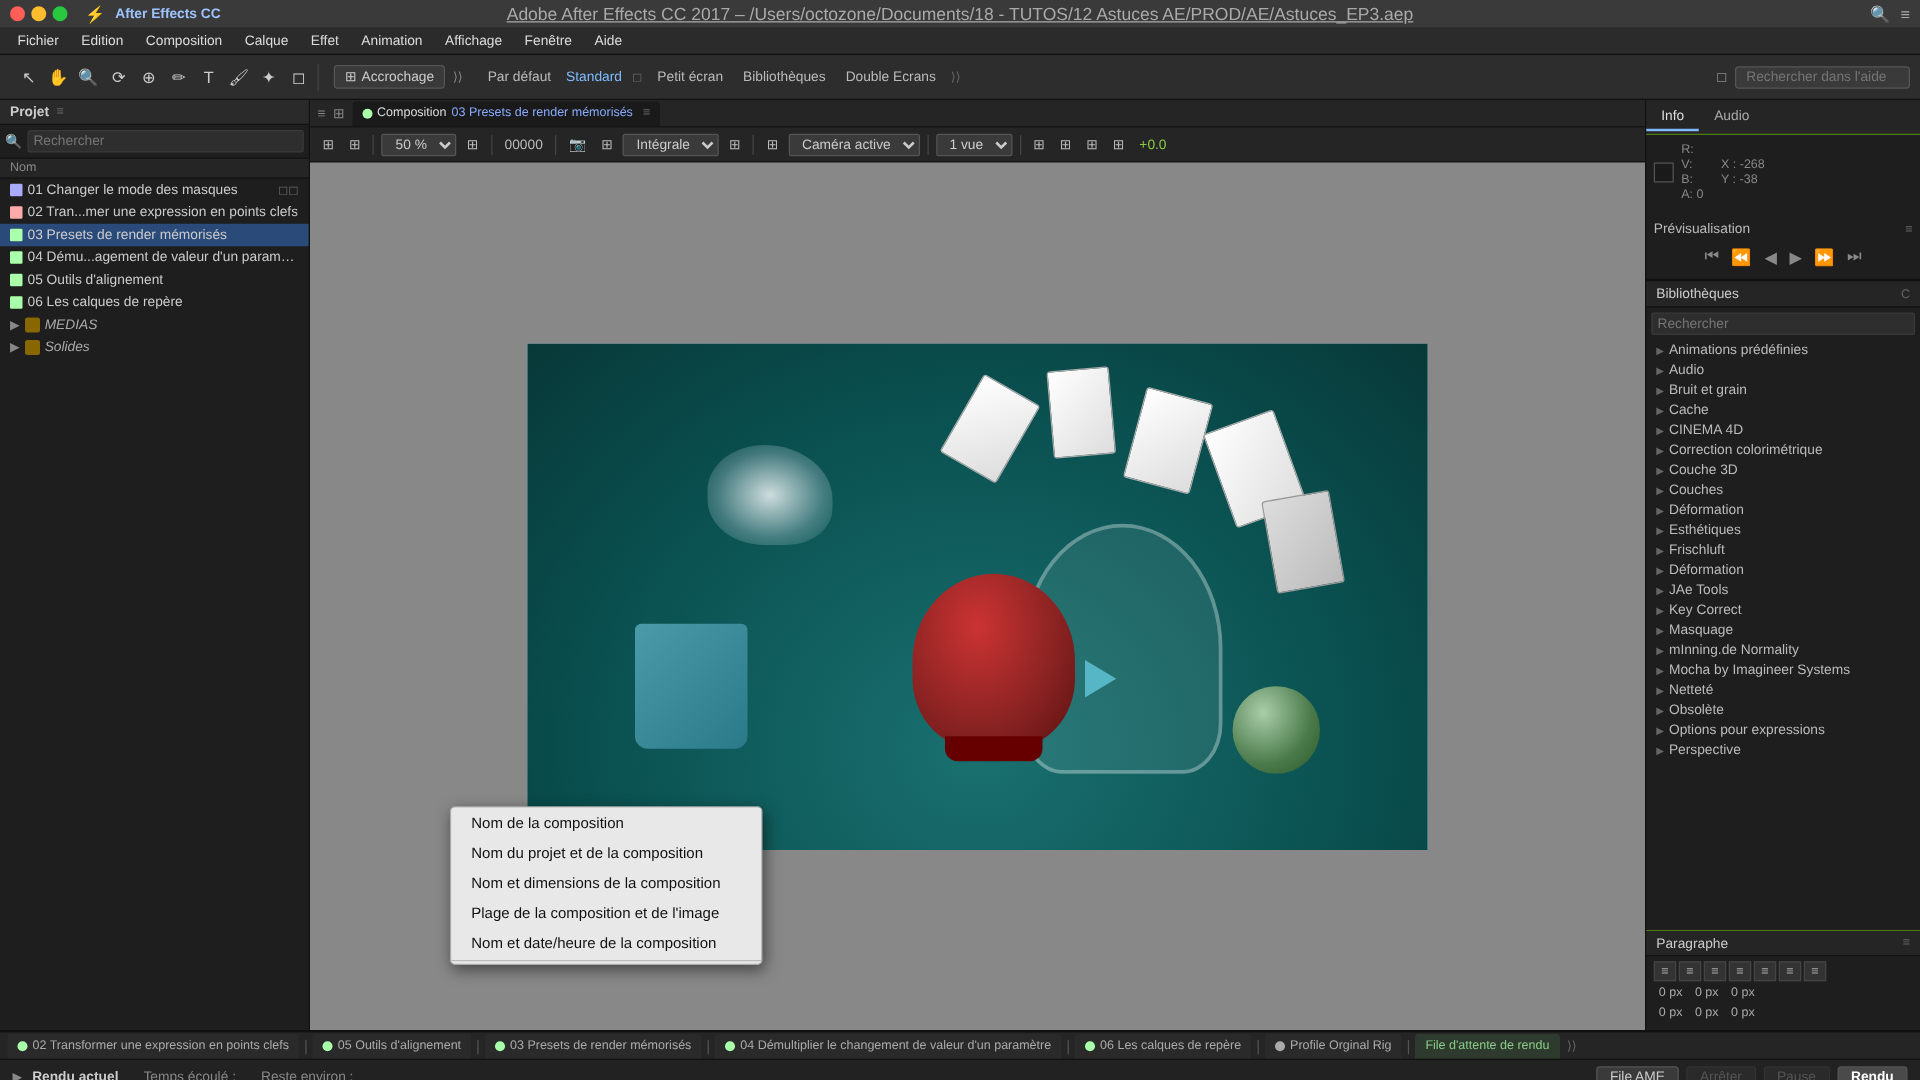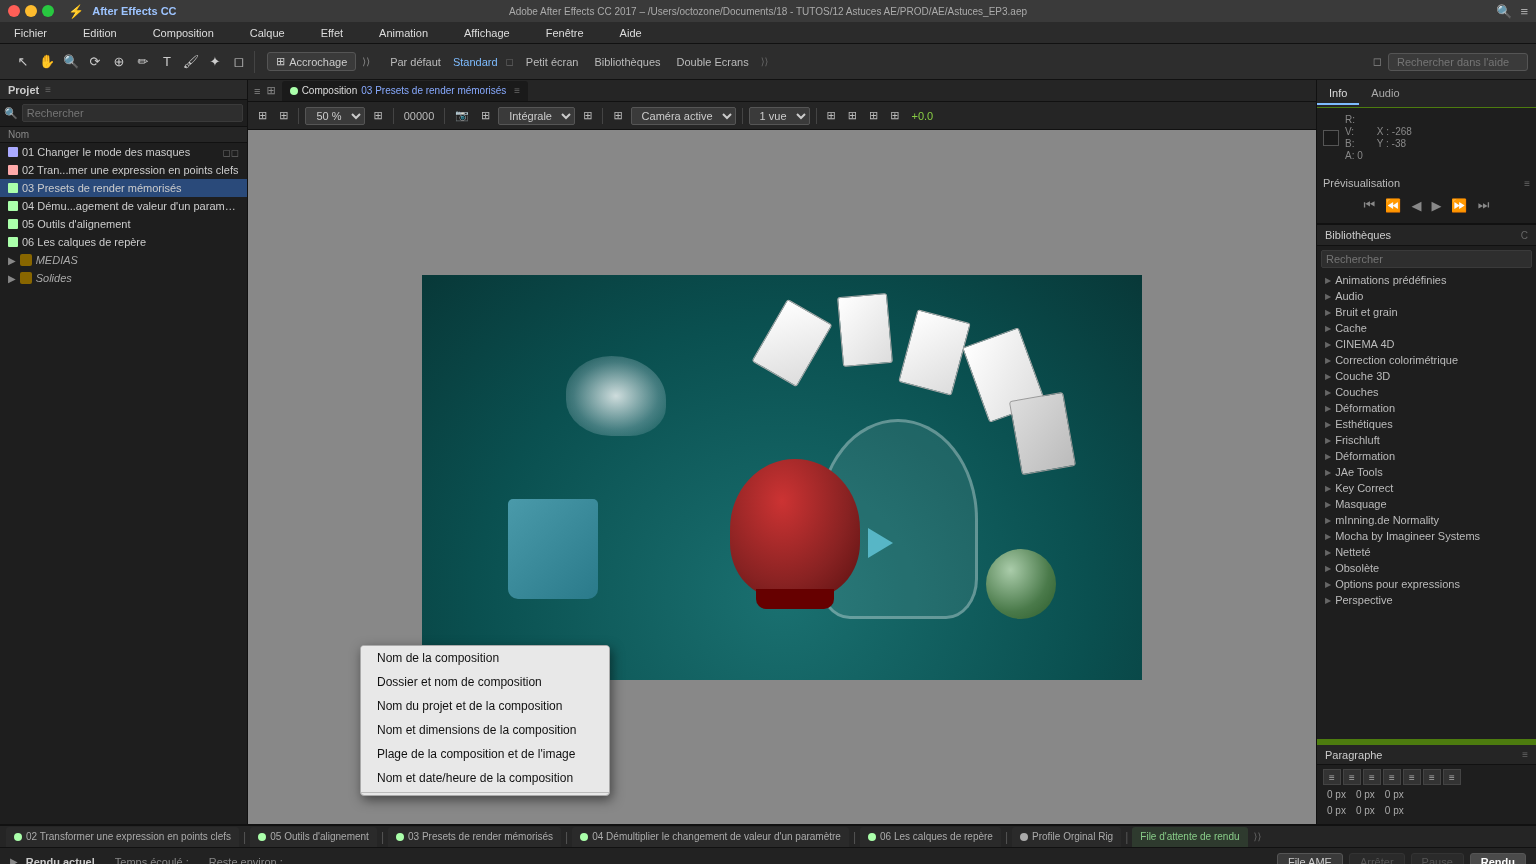--- a/index.html
+++ b/index.html
@@ -30,43 +30,44 @@
     .tl-red { background: #ff5f57; }
     .tl-yellow { background: #febc2e; }
     .tl-green { background: #28c840; }
     #title-bar .app-logo {
       color: #7ebcff;
       font-size: 13px;
       font-weight: bold;
       margin-left: 8px;
     }
     #title-bar .title-text {
-      font-size: 10px;
+      font-size: 14px;
       color: #aaa;
       flex: 1;
       text-align: left;
       position: absolute;
       left: 50%;
       transform: translateX(-50%);
+      text-decoration: underline;
     }
     #title-bar .right-icons {
       margin-left: auto;
       display: flex;
       gap: 8px;
       align-items: center;
     }
 
     
     #menu-bar {
       height: 22px;
       background: #2b2b2b;
       display: flex;
       align-items: center;
       padding: 0 6px;
-      gap: 20px;
+      gap: 2px;
       border-bottom: 1px solid #111;
     }
     .menu-item {
       padding: 2px 8px;
       font-size: 11px;
       color: #ddd;
       cursor: pointer;
       border-radius: 3px;
     }
 
@@ -418,21 +419,21 @@
       padding: 2px 8px;
       gap: 4px;
       cursor: pointer;
       font-size: 11px;
       color: #bbb;
     }
     .lib-item .tri { color: #666; font-size: 8px; }
 
     
     #para-panel {
-      border-top: 6px solid #4d7c0f;
+      border-top: 1px solid #4d7c0f;
     }
     .para-header {
       height: 20px;
       background: #252525;
       display: flex;
       align-items: center;
       padding: 0 8px;
       font-size: 11px;
       color: #ccc;
       border-bottom: 1px solid #111;
@@ -1001,19 +1002,18 @@
       <button class="rh-btn" disabled="">Arrêter</button>
       <button class="rh-btn" disabled="">Pause</button>
       <button class="rh-btn primary">Rendu</button>
     </div>
   </div>
 
 </div>
 
 <div id="dropdown-menu">
   <div class="dd-item">Nom de la composition</div>
-  <div class="dd-item">Dossier et nom de composition</div>
   <div class="dd-item">Nom du projet et de la composition</div>
   <div class="dd-item">Nom et dimensions de la composition</div>
   <div class="dd-item">Plage de la composition et de l'image</div>
   <div class="dd-item">Nom et date/heure de la composition</div>
   <div style="height:1px;background:#bbb;margin:2px 0;"></div>
 </div>
 
 </body></html>

